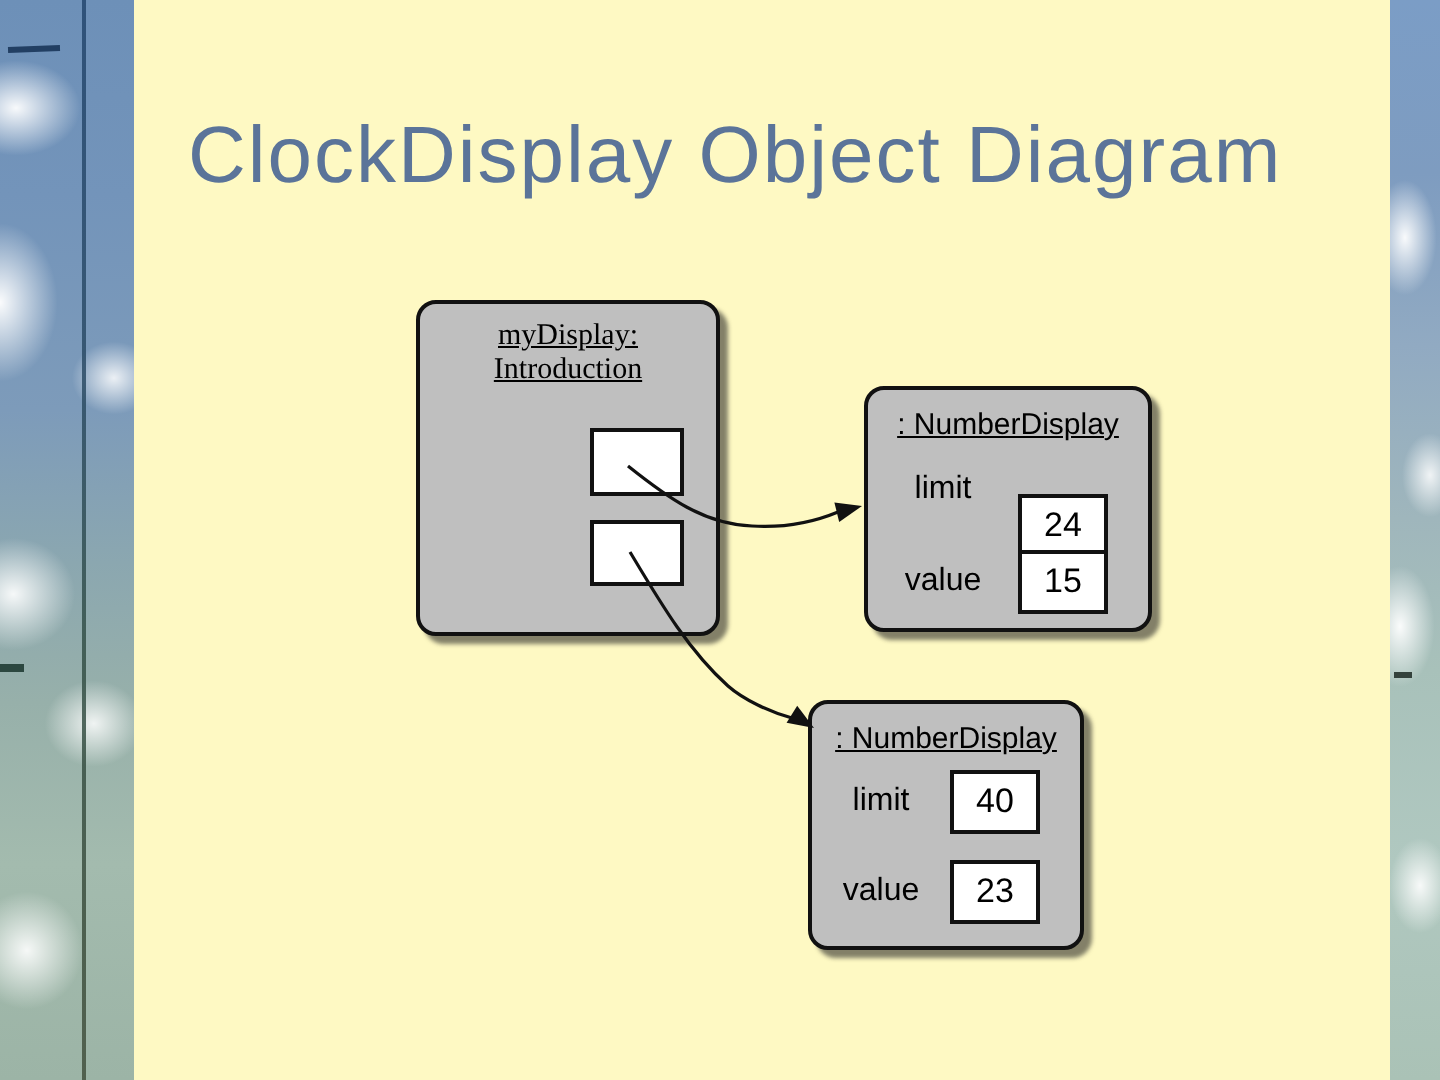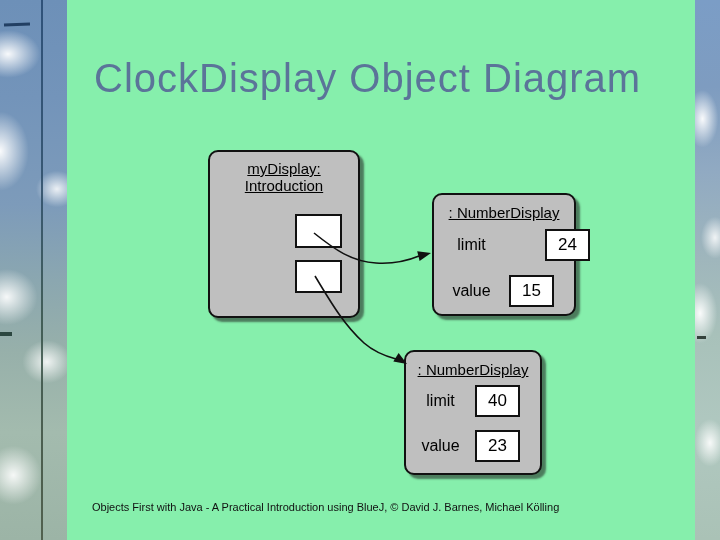--- a/index.html
+++ b/index.html
@@ -1,17 +1,17 @@
 <!DOCTYPE html>
 <html><head>
 <meta charset="utf-8">
 <style>
   html,body{margin:0;padding:0;background:#888;}
   .slide{
-    position:relative;width:720px;height:540px;background:#86efac;
+    position:relative;width:720px;height:540px;background:#fef9c3;
     overflow:hidden;font-family:"Liberation Sans",sans-serif;
   }
   
   .border-left{
     position:absolute;left:0;top:0;width:67px;height:540px;
     background:
       radial-gradient(ellipse 46px 34px at 12% 10%, rgba(255,255,255,0.95), rgba(255,255,255,0) 70%),
       radial-gradient(ellipse 40px 55px at 0% 28%, rgba(255,255,255,0.97), rgba(255,255,255,0) 72%),
       radial-gradient(ellipse 30px 26px at 85% 35%, rgba(255,255,255,0.85), rgba(255,255,255,0) 70%),
       radial-gradient(ellipse 44px 40px at 10% 55%, rgba(255,255,255,0.92), rgba(255,255,255,0) 70%),
@@ -76,34 +76,34 @@
     <div class="seam"></div>
     <div class="dash dash1"></div>
     <div class="dash dash2"></div>
   </div>
   <div class="border-right"></div>
   <div class="dash3"></div>
 
   <h1 class="title">ClockDisplay Object Diagram</h1>
 
   <div class="obj-box" id="clock-box">
-    <div class="obj-header" style="top:8px;">
+    <div class="obj-header" style="top:8px;font-family:Liberation Serif, serif;">
       <span class="u">myDisplay:</span><br>
       <span class="u">Introduction</span>
     </div>
     <div class="field-slot" style="left:85px;top:62px;width:43px;height:30px;"></div>
     <div class="field-slot" style="left:85px;top:108px;width:43px;height:29px;"></div>
   </div>
 
   <div class="obj-box" id="num1-box">
     <div class="obj-header" style="top:9px;">
       <span class="u">: NumberDisplay</span>
     </div>
     <div class="field-label" style="left:0;width:75px;top:34px;line-height:32px;">limit</div>
-    <div class="field-slot" style="left:75px;top:34px;width:41px;height:28px;line-height:28px;margin-left:36px;">24</div>
+    <div class="field-slot" style="left:75px;top:52px;width:41px;height:28px;line-height:28px;">24</div>
     <div class="field-label" style="left:0;width:75px;top:80px;line-height:32px;">value</div>
     <div class="field-slot" style="left:75px;top:80px;width:41px;height:28px;line-height:28px;">15</div>
   </div>
 
   <div class="obj-box" id="num2-box">
     <div class="obj-header" style="top:9px;">
       <span class="u">: NumberDisplay</span>
     </div>
     <div class="field-label" style="left:0;width:69px;top:33px;line-height:32px;">limit</div>
     <div class="field-slot" style="left:69px;top:33px;width:41px;height:28px;line-height:28px;">40</div>
@@ -111,14 +111,13 @@
     <div class="field-slot" style="left:69px;top:78px;width:41px;height:28px;line-height:28px;">23</div>
   </div>
 
   <svg class="arrows" viewBox="0 0 720 540">
     <path d="M314,233 C334,249 352,262 376,263 C392,264 407,261 419,256" fill="none" stroke="#111" stroke-width="1.6"></path>
     <polygon points="431,253 419.6,261 417.2,251.3" fill="#111"></polygon>
     <path d="M315,276 C330,301 344,325 364,343 C372,350 385,356 396,359" fill="none" stroke="#111" stroke-width="1.6"></path>
     <polygon points="407,364 393.3,361.4 398.6,352.9" fill="#111"></polygon>
   </svg>
 
-  <div class="footer">Objects First with Java - A Practical Introduction using BlueJ, © David J. Barnes, Michael Kölling</div>
 </div>
 
 </body></html>

